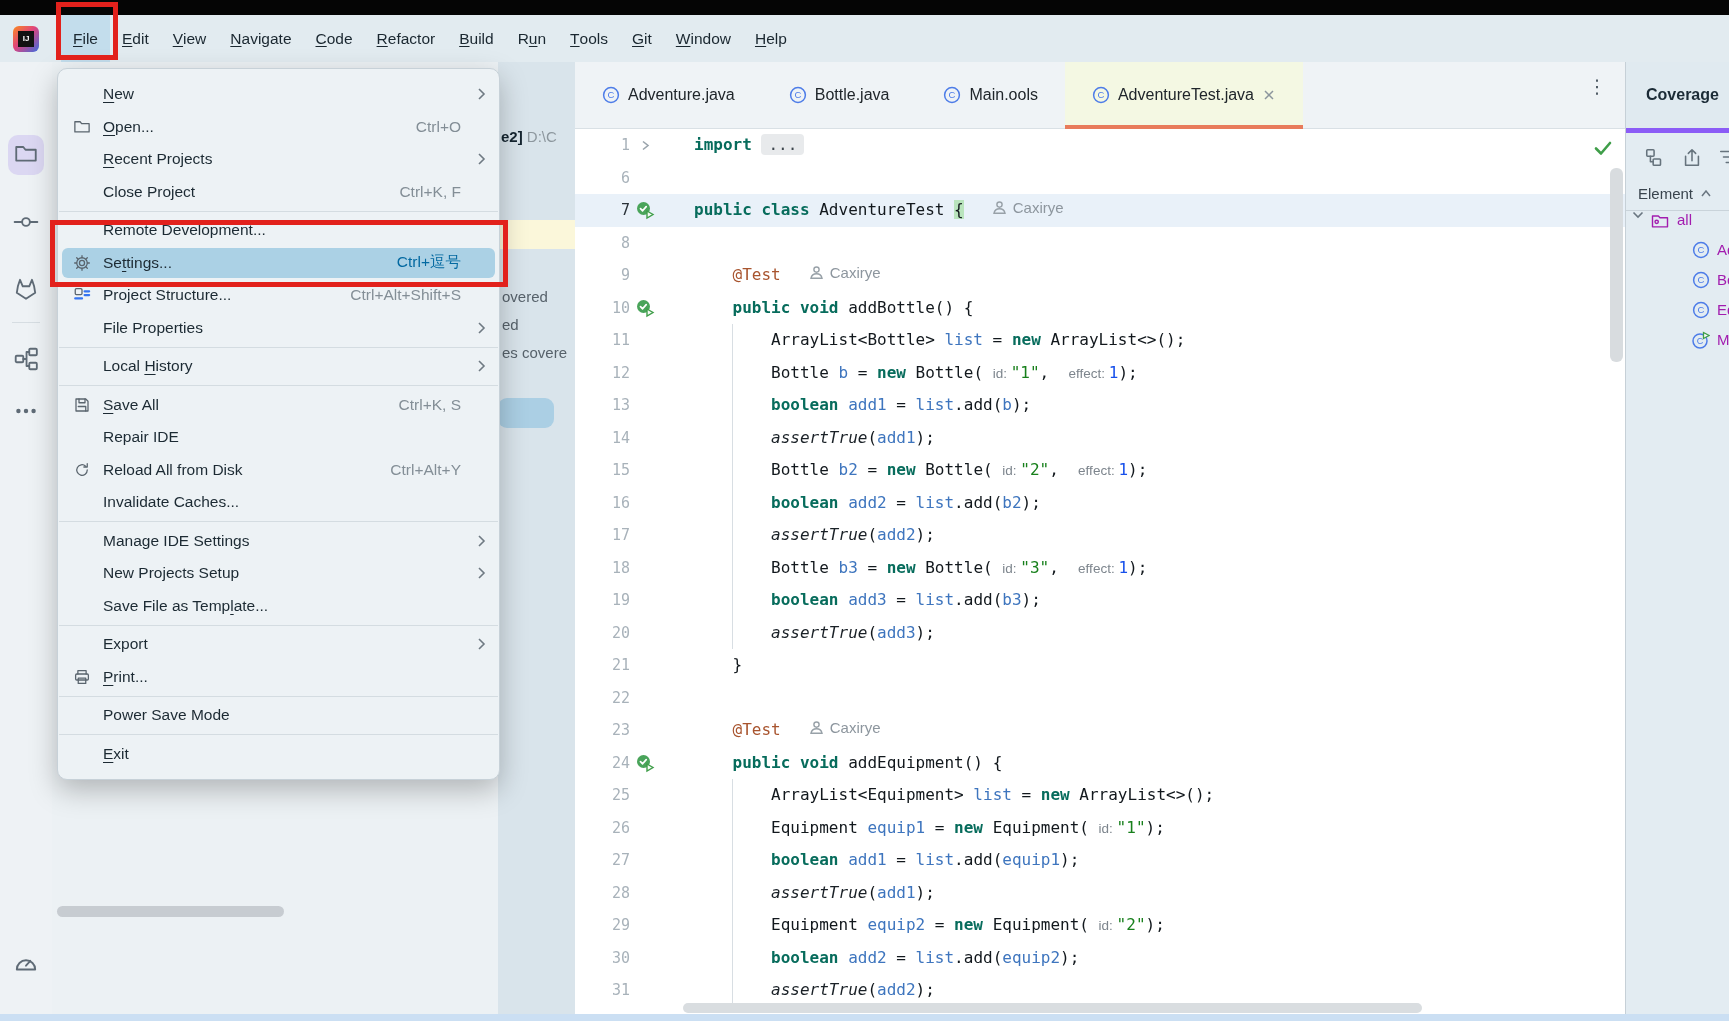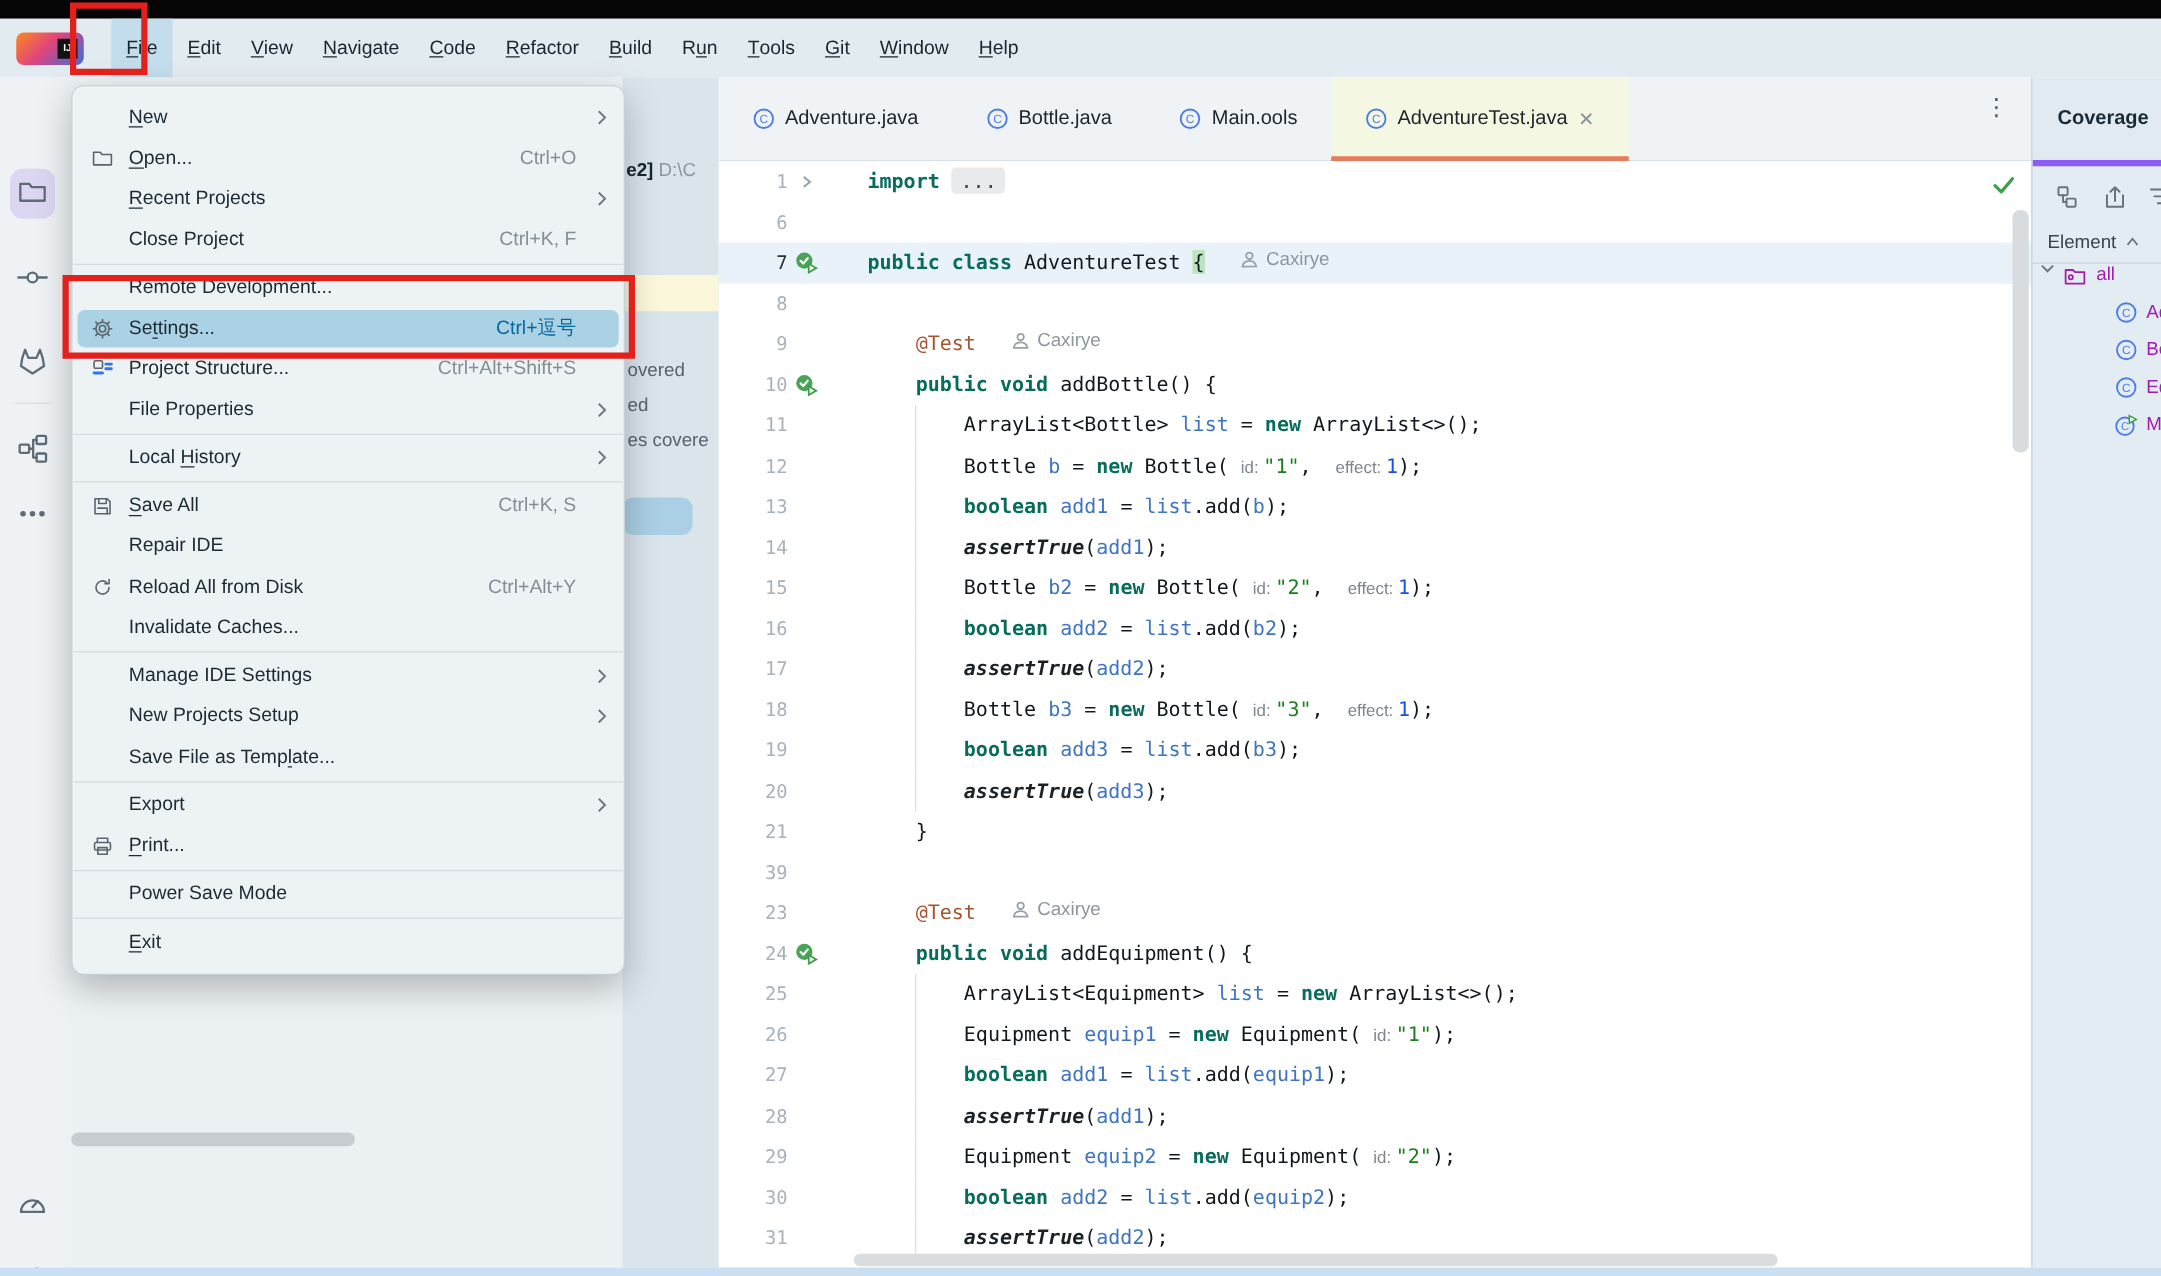--- a/index.html
+++ b/index.html
@@ -4,21 +4,21 @@
 <style>
   html,body{margin:0;padding:0;background:#9aa4ab;}
   #app{position:relative;width:1729px;height:1021px;overflow:hidden;background:#fff;
        font-family:"Liberation Sans",sans-serif;-webkit-font-smoothing:antialiased;}
   .abs{position:absolute;}
   
   #titlebar{left:0;top:0;width:1729px;height:15px;background:#050505;}
   #menubar{left:0;top:15px;width:1729px;height:47px;background:#e2ebf0;display:flex;align-items:center;}
   #ide-logo{width:26px;height:26px;margin-left:13px;border-radius:6px;
     background:linear-gradient(135deg,#fb8a1e 0%,#e0447c 45%,#3b6ce0 100%);
-    display:flex;align-items:center;justify-content:center;flex:0 0 auto;padding-left:28px;}
+    display:flex;align-items:center;justify-content:center;flex:0 0 auto;}
   #ide-logo .inner{width:16px;height:16px;background:#121212;color:#fff;font-size:8px;font-weight:bold;
     display:flex;align-items:center;justify-content:center;}
   #menu-items{display:flex;align-items:stretch;height:100%;margin-left:22px;}
   .mb-item{display:flex;align-items:center;padding:0 12px;font-size:15.5px;color:#1a2730;cursor:default;}
   .mb-item.open{background:#c3ddec;}
   .mb-item u{text-decoration:underline;text-underline-offset:2px;}
   
   #left-strip{left:0;top:62px;width:52px;height:952px;background:#eef2f5;border-right:1px solid #dee4e9;}
   .strip-icon{position:absolute;left:13px;width:26px;height:26px;color:#5f6b76;}
   .strip-sel{position:absolute;left:8px;width:36px;height:40px;border-radius:10px;background:#dbd7f2;}
@@ -51,21 +51,21 @@
   .gicon{width:30px;flex:0 0 auto;display:flex;align-items:center;justify-content:center;}
   .code{flex:1;padding-left:34px;font:16px/32.5px "DejaVu Sans Mono",monospace;color:#12181d;
         white-space:pre;overflow:hidden;}
   .code.guide{background-image:linear-gradient(#d8dee3,#d8dee3);background-size:1px 100%;
         background-position:72px 0;background-repeat:no-repeat;}
   .k{color:#076c5c;font-weight:bold;}
   .v{color:#3e75be;}
   .s{color:#18801c;}
   .n{color:#1750eb;}
   .a{color:#a8542e;}
-  .i{font-style:italic;color:#1a2127;font-weight:bold;}
+  .i{font-style:italic;color:#1a2127;}
   .h{font-family:"Liberation Sans",sans-serif;font-size:13.5px;color:#7d858d;}
   .f{background:#e8eaec;color:#3e464d;border-radius:4px;padding:1px 7px;}
   .b{background:#b9e4bd;}
   .author{display:inline-flex;align-items:center;gap:6px;margin-left:28px;
           font:15px "Liberation Sans",sans-serif;color:#8d969e;}
   .fold-arr{color:#9aa4ac;}
   #ok-check{left:1592px;top:137px;width:22px;height:22px;}
   #v-scroll{left:1610px;top:168px;width:13px;height:194px;background:#d8dcdf;border-radius:6px;}
   #h-scroll{left:683px;top:1003px;width:739px;height:10px;background:#d9dde0;border-radius:5px;}
   
@@ -331,21 +331,21 @@
         <div class="lnum">20</div>
         <div class="gicon"></div>
         <div class="code guide"><span class="">        </span><span class="i">assertTrue</span><span class="">(</span><span class="v">add3</span><span class="">);</span></div>
       </div>
       <div class="eline">
         <div class="lnum">21</div>
         <div class="gicon"></div>
         <div class="code"><span class="">    }</span></div>
       </div>
       <div class="eline">
-        <div class="lnum">39</div>
+        <div class="lnum">22</div>
         <div class="gicon"></div>
         <div class="code"></div>
       </div>
       <div class="eline">
         <div class="lnum">23</div>
         <div class="gicon"></div>
         <div class="code"><span class="">    </span><span class="a">@Test</span><span class="author"><span><svg width="15" height="15" viewBox="0 0 15 15" fill="none" stroke="#98a1a8" stroke-width="1.4">
                 <circle cx="7.5" cy="4.6" r="2.6"></circle>
                 <path d="M2 13.2c.6-3 2.6-4.4 5.5-4.4s4.9 1.4 5.5 4.4z"></path>
               </svg></span><span>Caxirye</span></span></div>

